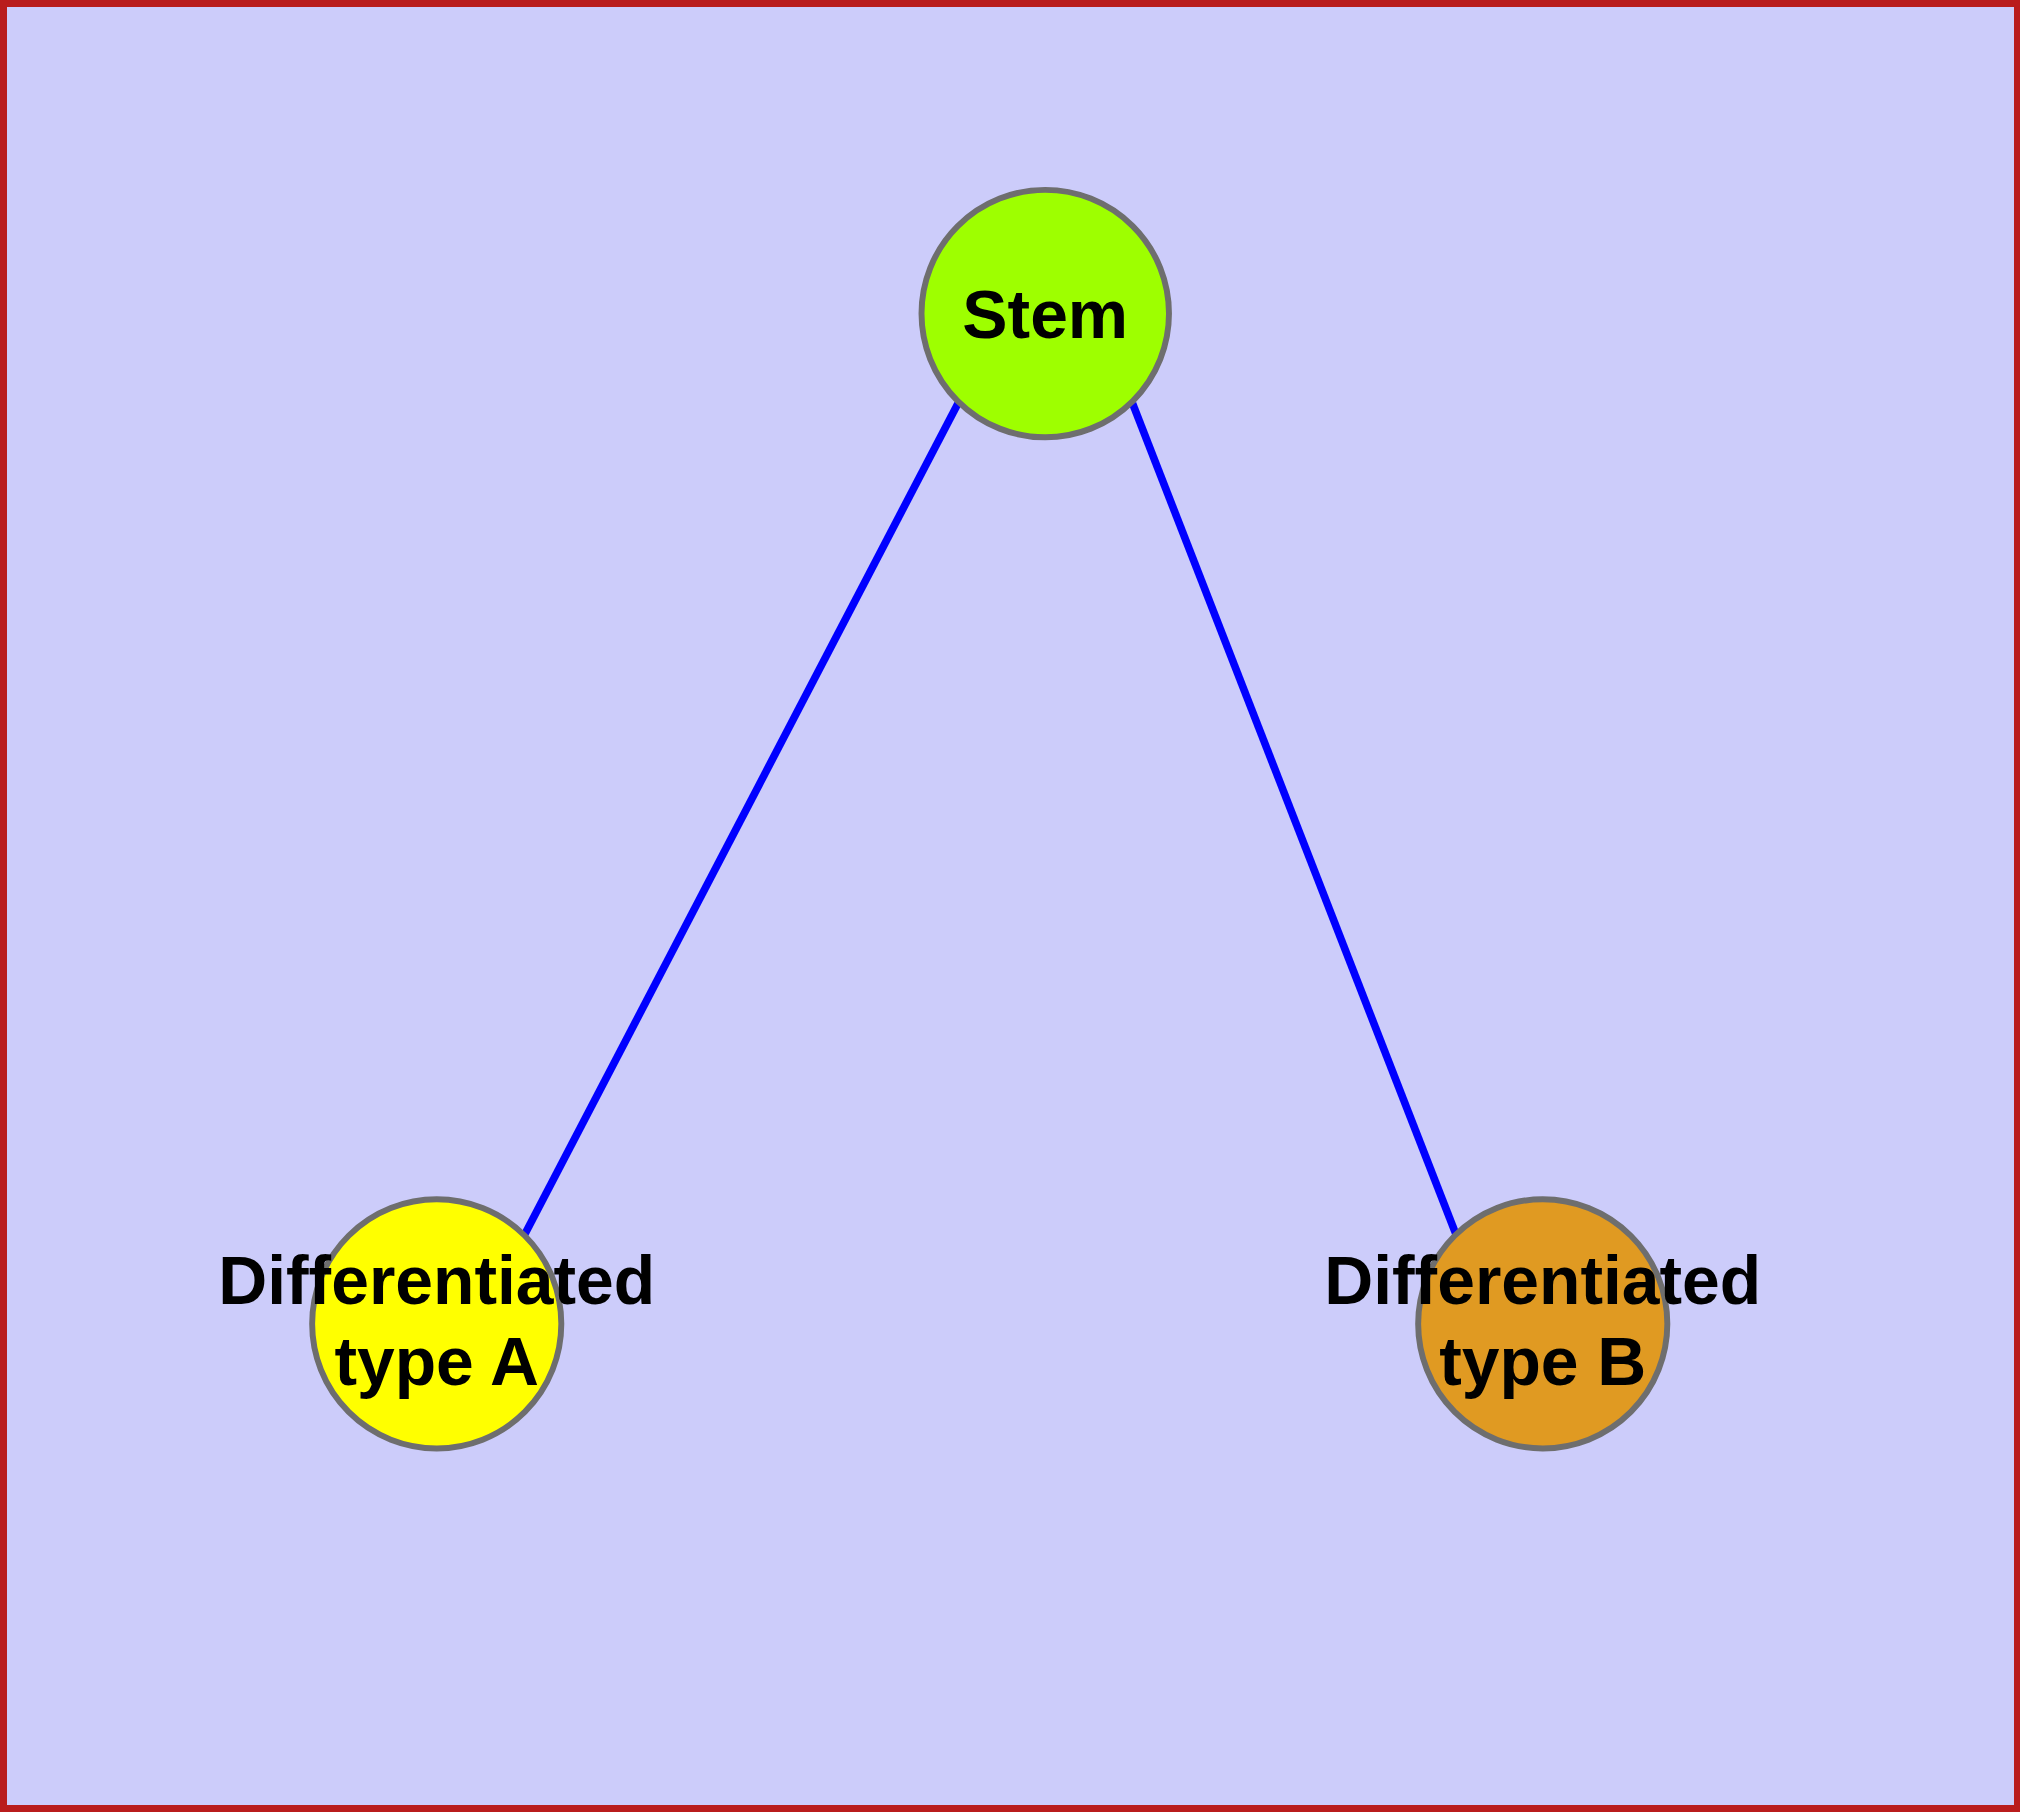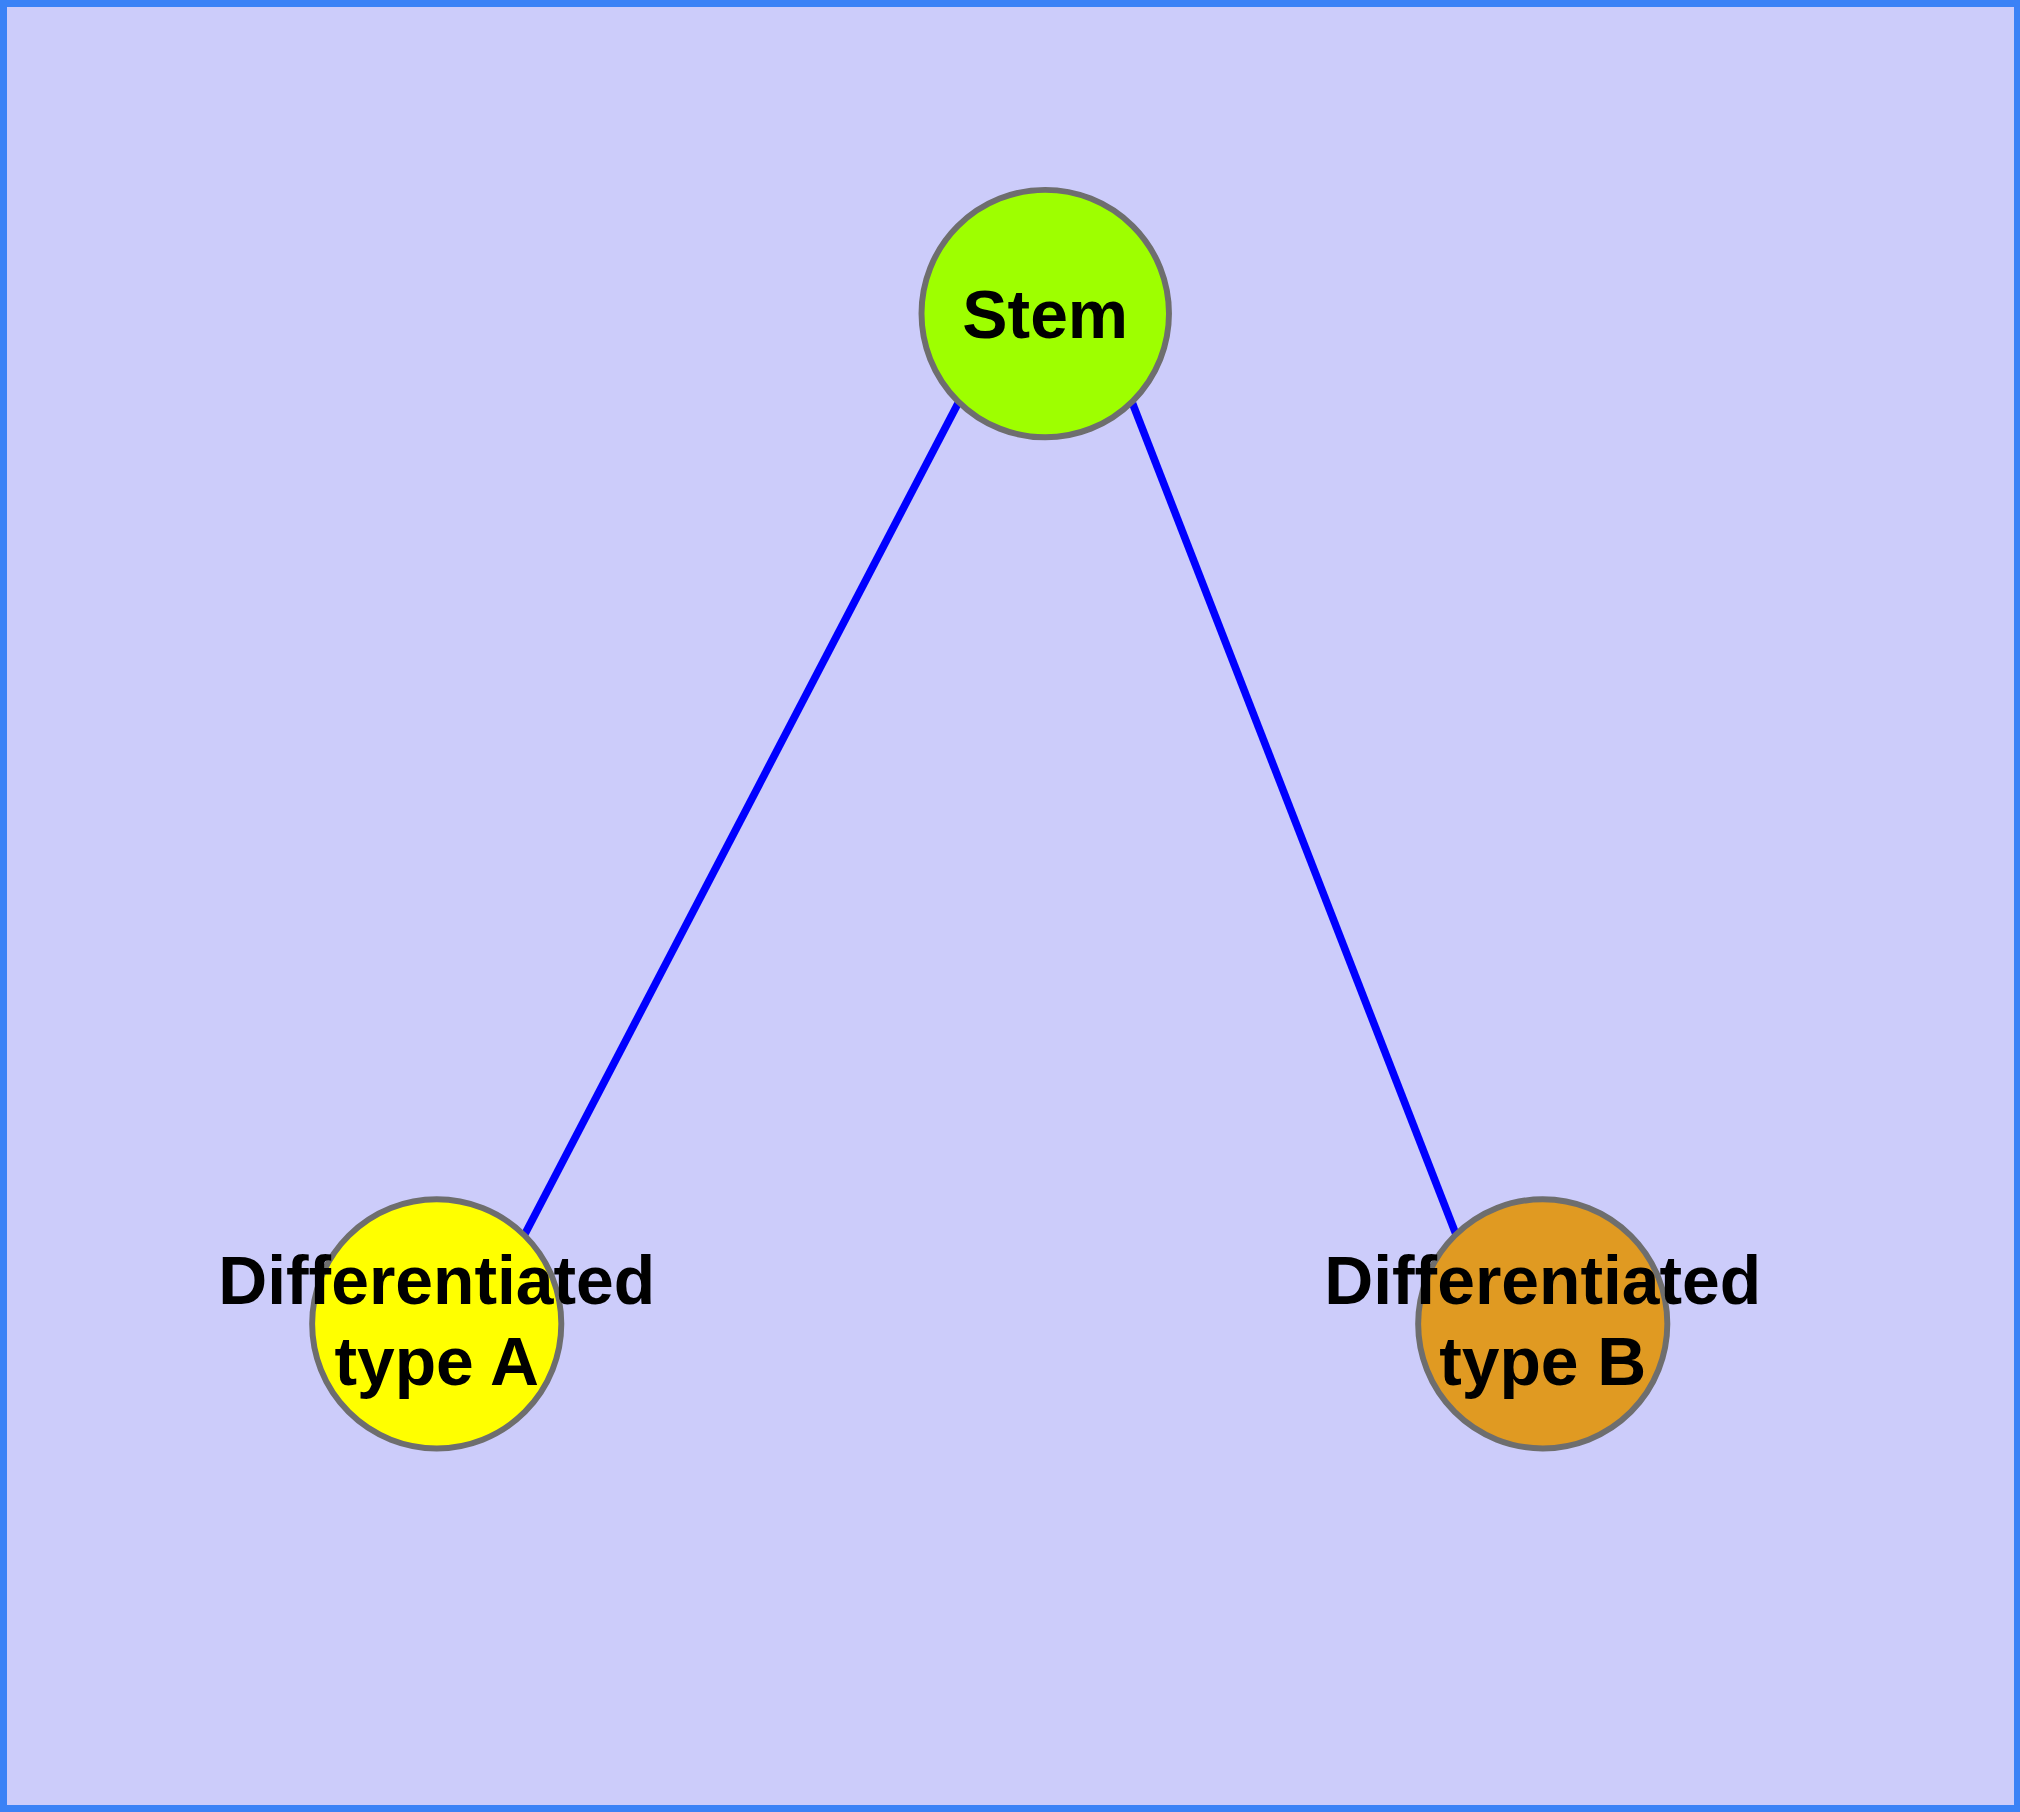--- a/index.html
+++ b/index.html
@@ -10,21 +10,21 @@
   body {
     width: 2021px;
     height: 1812px;
     overflow: hidden;
     font-family: "Liberation Sans", sans-serif;
   }
   #canvas {
     position: relative;
     width: 2021px;
     height: 1812px;
-    background: #3b82f6;
+    background: #b91c1c;
   }
   #plot-area {
     position: absolute;
     left: 6.8px;
     top: 6.8px;
     width: 2007px;
     height: 1798px;
     background: #ccccfa;
   }
   svg.graph {

